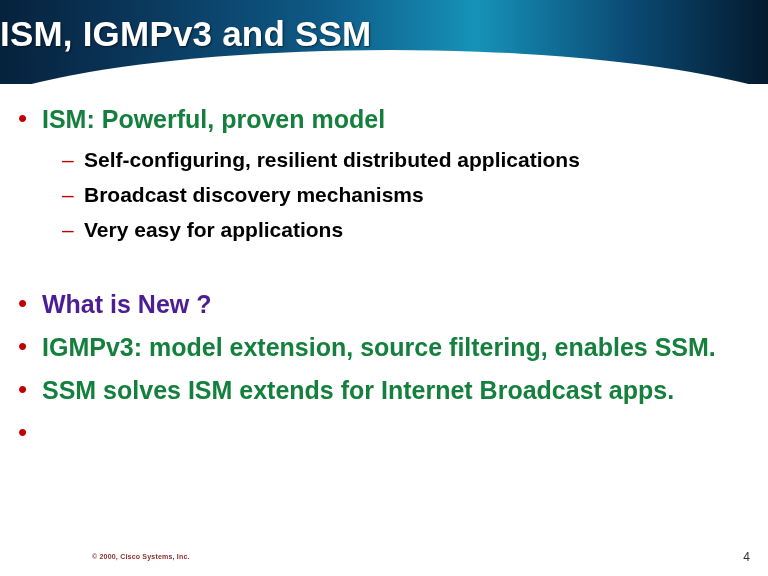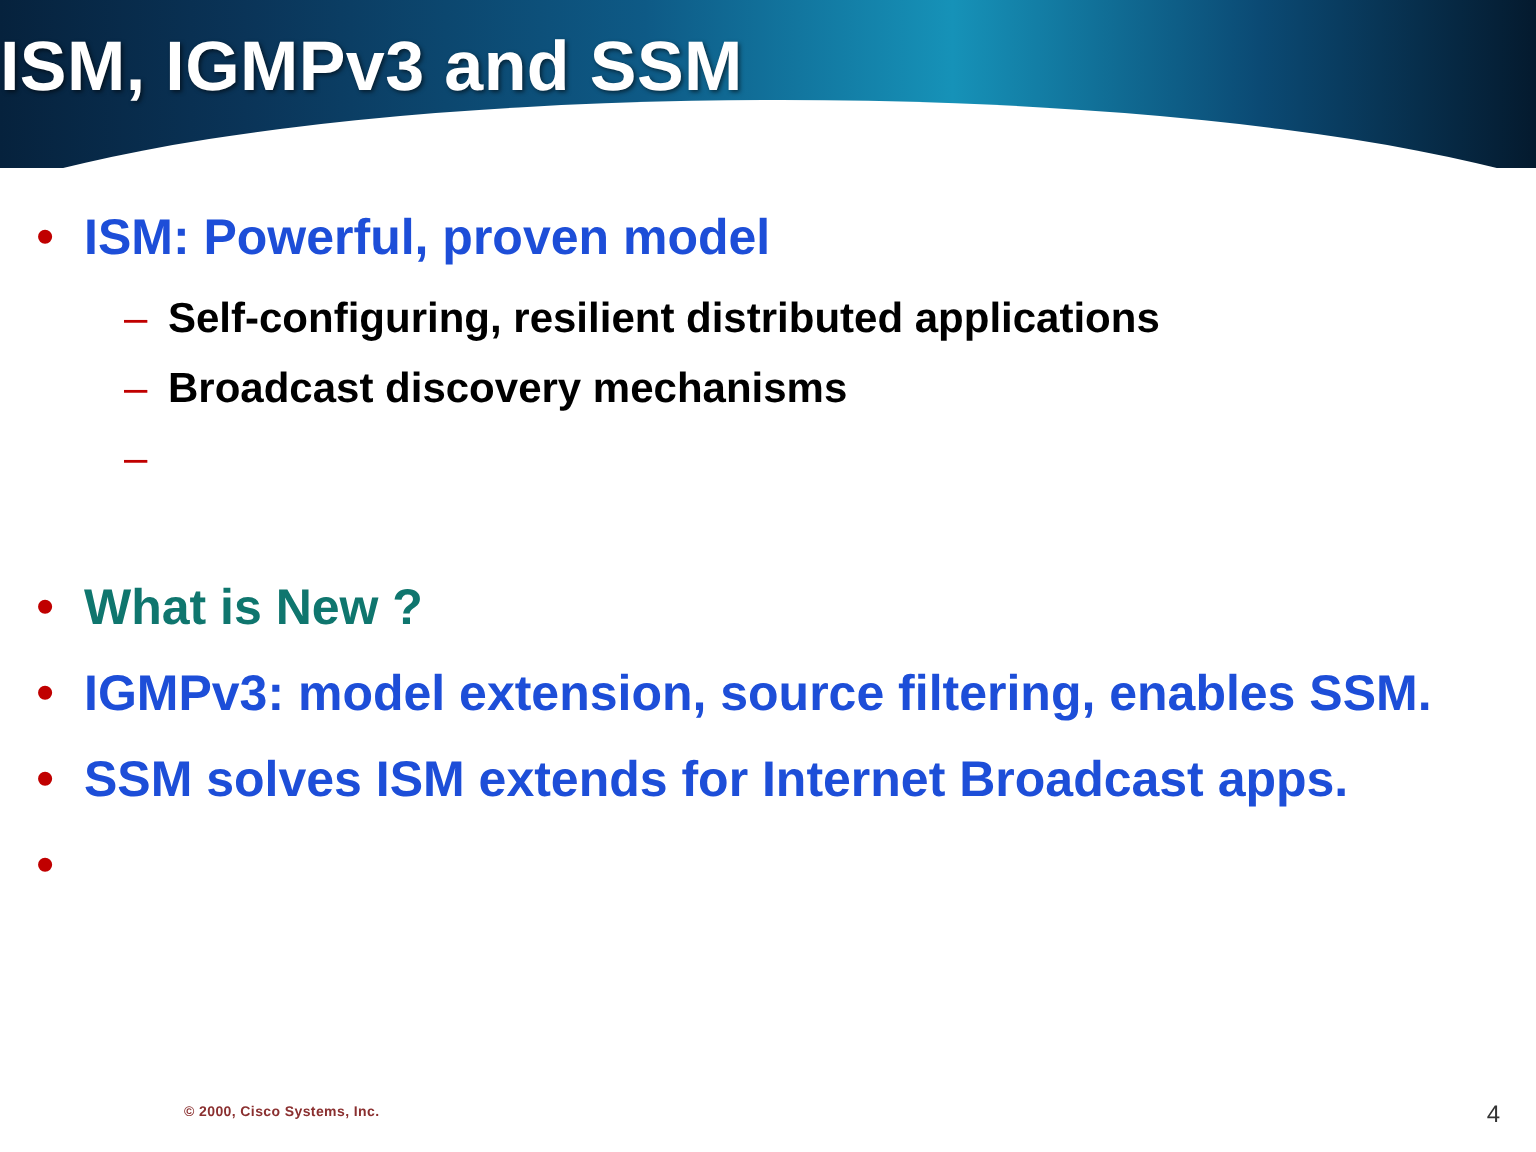--- a/index.html
+++ b/index.html
@@ -81,25 +81,25 @@
     color: #c00000;
     font-size: 26px;
     line-height: 30px;
     width: 24px;
     flex: 0 0 24px;
     text-align: left;
   }
   .bullet-l1 .txt {
     font-size: 25px;
     font-weight: bold;
-    color: #1d4ed8;
+    color: #15803d;
     line-height: 32px;
   }
   .bullet-l1.blue .txt {
-    color: #0f766e;
+    color: #4c1d95;
     text-align: right;
   }
   .bullet-l2 {
     position: relative;
     display: flex;
     align-items: flex-start;
     padding: 0 30px 0 62px;
   }
   .bullet-l2 .dash {
     color: #c00000;
@@ -166,20 +166,21 @@
 
     <div class="bullet-l2">
       <span class="dash">–</span>
       <span class="txt">Broadcast discovery mechanisms</span>
     </div>
 
     <div class="gap-sm"></div>
 
     <div class="bullet-l2">
       <span class="dash">–</span>
+      <span class="txt">Very easy for applications</span>
     </div>
 
     <div class="gap-xl"></div>
 
     <div class="bullet-l1 blue">
       <span class="dot">•</span>
       <span class="txt">What is New ?</span>
     </div>
 
     <div class="gap-md"></div>

